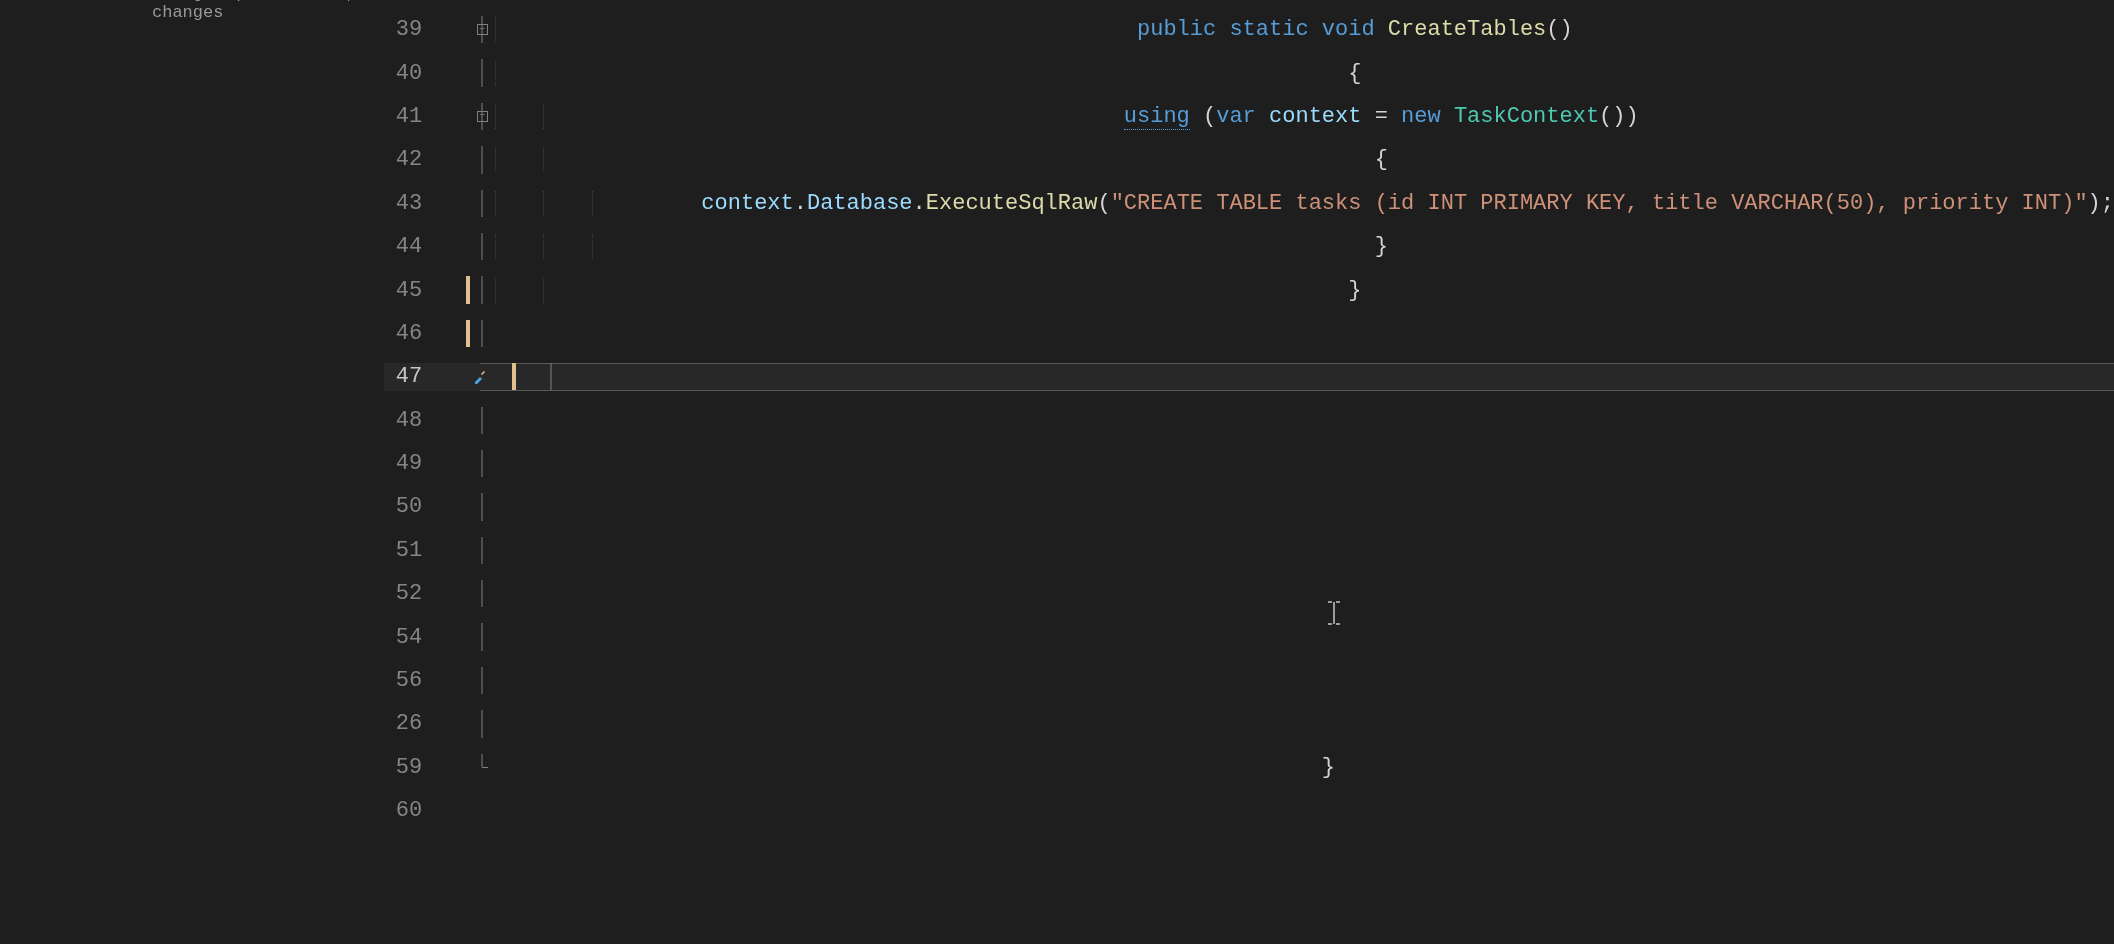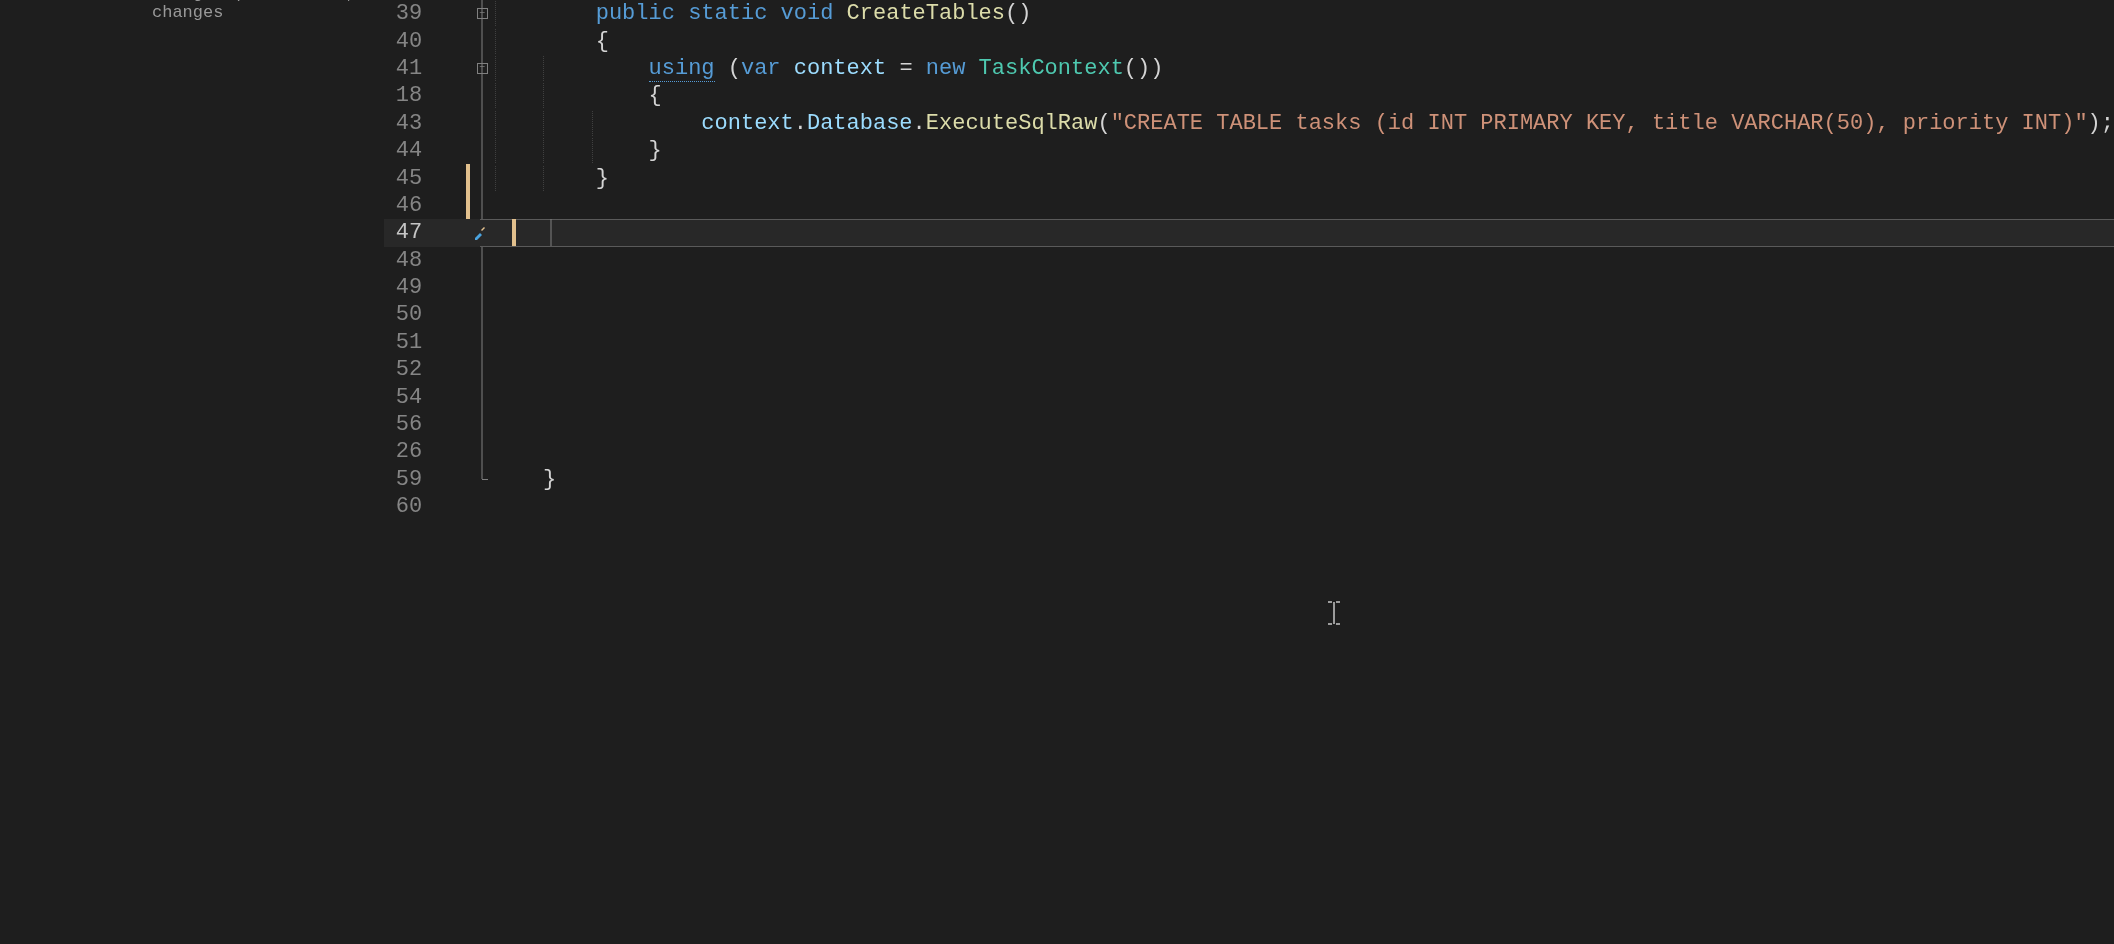--- a/index.html
+++ b/index.html
@@ -48,20 +48,21 @@
     font-size:17px;
     color:var(--codelens);
     padding-left:0;
   }
   .line {
     display:flex;
     height:27.4px;
     align-items:center;
     position:relative;
     white-space:pre;
+    margin-top:16px;
   }
   .gutter {
     width:64px; flex:0 0 64px;
     text-align:right;
     padding-right:26px;
     color:var(--linenum);
     user-select:none;
   }
   .gutter.active { color:var(--linenum-active); font-weight:500; }
   .modbar {
@@ -113,20 +114,21 @@
   }
   .icon-slot {
     width:18px; flex:0 0 18px;
     height:100%;
     display:flex; align-items:center; justify-content:center;
   }
   .code {
     flex:1 1 auto;
     position:relative;
     padding-left:0;
+    text-align:center;
   }
   
   .guide {
     position:absolute;
     top:0; bottom:0;
     border-left:1px dotted var(--guide);
   }
   .g1 { left:5px; }   
   .g2 { left:53px; }
   .g3 { left:102px; }
@@ -175,21 +177,21 @@
 
   <div class="codelens-row">
     <div class="codelens-gutter"></div>
     <div class="codelens-text">0 references | 0 changes | 0 authors, 0 changes</div>
   </div>
 
   <div id="lines">
       <div class="line"><div class="gutter">39</div><div class="icon-slot"></div><div class="modbar"></div><div class="foldcol fold-vline"><div class="fold-box">−</div></div><div class="code"><span class="guide g1"></span><span class="pn">        </span><span class="kw">public</span><span class="pn"> </span><span class="kw">static</span><span class="pn"> </span><span class="kw">void</span><span class="pn"> </span><span class="mth">CreateTables</span><span class="pn">()</span></div></div>
       <div class="line"><div class="gutter">40</div><div class="icon-slot"></div><div class="modbar"></div><div class="foldcol fold-vline"></div><div class="code"><span class="guide g1"></span><span class="pn">        {</span></div></div>
       <div class="line"><div class="gutter">41</div><div class="icon-slot"></div><div class="modbar"></div><div class="foldcol fold-vline"><div class="fold-box">−</div></div><div class="code"><span class="guide g1"></span><span class="guide g2"></span><span class="pn">            </span><span class="kw underline">using</span><span class="pn"> (</span><span class="kw">var</span><span class="pn"> </span><span class="vr">context</span><span class="pn"> = </span><span class="kw">new</span><span class="pn"> </span><span class="ty">TaskContext</span><span class="pn">())</span></div></div>
-      <div class="line"><div class="gutter">18</div><div class="icon-slot"></div><div class="modbar"></div><div class="foldcol fold-vline"></div><div class="code"><span class="guide g1"></span><span class="guide g2"></span><span class="pn">            {</span></div></div>
+      <div class="line"><div class="gutter">42</div><div class="icon-slot"></div><div class="modbar"></div><div class="foldcol fold-vline"></div><div class="code"><span class="guide g1"></span><span class="guide g2"></span><span class="pn">            {</span></div></div>
       <div class="line"><div class="gutter">43</div><div class="icon-slot"></div><div class="modbar"></div><div class="foldcol fold-vline"></div><div class="code"><span class="guide g1"></span><span class="guide g2"></span><span class="guide g3"></span><span class="pn">                </span><span class="vr">context</span><span class="pn">.</span><span class="vr">Database</span><span class="pn">.</span><span class="mth">ExecuteSqlRaw</span><span class="pn">(</span><span class="str">"CREATE TABLE tasks (id INT PRIMARY KEY, title VARCHAR(50), priority INT)"</span><span class="pn">);</span></div></div>
       <div class="line"><div class="gutter">44</div><div class="icon-slot"></div><div class="modbar"></div><div class="foldcol fold-vline"></div><div class="code"><span class="guide g1"></span><span class="guide g2"></span><span class="guide g3"></span><span class="pn">            }</span></div></div>
       <div class="line"><div class="gutter">45</div><div class="icon-slot"></div><div class="modbar changed"></div><div class="foldcol fold-vline"></div><div class="code"><span class="guide g1"></span><span class="guide g2"></span><span class="pn">        }</span></div></div>
       <div class="line"><div class="gutter">46</div><div class="icon-slot"></div><div class="modbar changed"></div><div class="foldcol fold-vline"></div><div class="code"><span class="guide g1"></span></div></div>
       <div class="line current"><div class="gutter active">47</div><div class="icon-slot"><svg class="screwdriver" viewBox="0 0 16 16">
             <path d="M3 13l5-5 2 2-5 5H3v-2z" fill="#4aa3df"></path>
             <path d="M10 6l3-3-1-1-3 3 1 1z" fill="#e2c08d"></path>
           </svg></div><div class="modbar changed"></div><div class="foldcol fold-vline"></div><div class="code"><span class="guide g1"></span></div></div>
       <div class="line"><div class="gutter">48</div><div class="icon-slot"></div><div class="modbar"></div><div class="foldcol fold-vline"></div><div class="code"><span class="guide g1"></span></div></div>
       <div class="line"><div class="gutter">49</div><div class="icon-slot"></div><div class="modbar"></div><div class="foldcol fold-vline"></div><div class="code"><span class="guide g1"></span></div></div>

